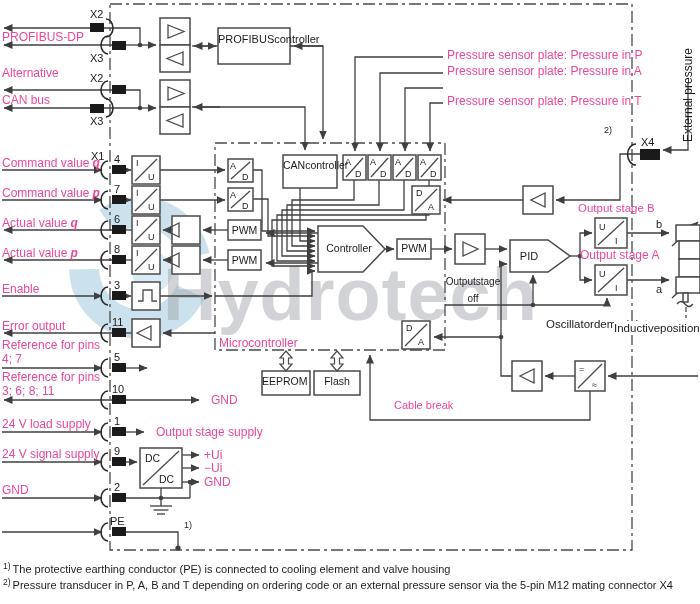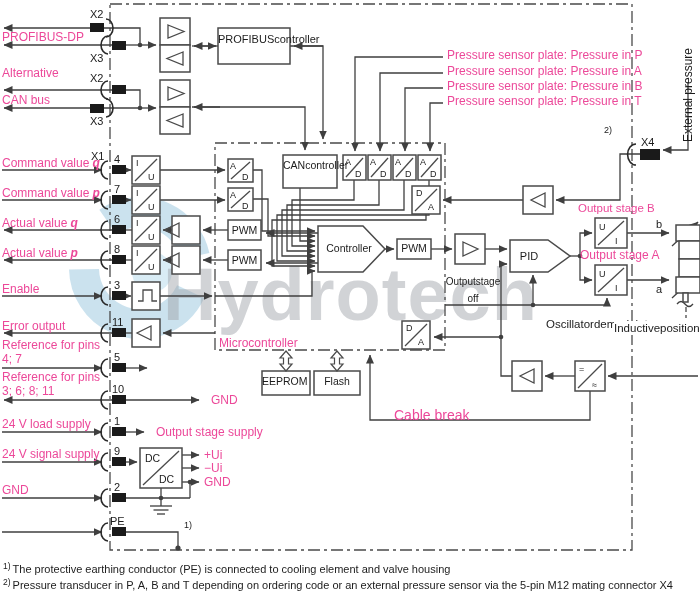--- a/index.html
+++ b/index.html
@@ -376,21 +376,20 @@
   <div class="lbl" style="left:2px;top:370px;z-index:2">
       <span class="ln">Reference for pins</span>
       <span class="ln">3; 6; 8; 11</span>
     </div>
   <div class="lbl" style="left:2px;top:417px;z-index:2">24 V load supply</div>
   <div class="lbl" style="left:2px;top:447px;z-index:2">24 V signal supply</div>
   <div class="lbl" style="left:2px;top:483px;z-index:2">GND</div>
 
   <div class="lbl" style="left:447px;top:48px;z-index:2">Pressure sensor plate: Pressure in P</div>
   <div class="lbl" style="left:447px;top:64px;z-index:2">Pressure sensor plate: Pressure in A</div>
-  <div class="lbl" style="left:447px;top:79px;z-index:2">Pressure sensor plate: Pressure in B</div>
   <div class="lbl" style="left:447px;top:94px;z-index:2">Pressure sensor plate: Pressure in T</div>
 
   <div class="boxlbl" style="left:218px;top:32px;width:71px;font-size:11px;line-height:14px;z-index:2"><span class="ln">PROFIBUS</span><span class="ln">controller</span></div>
   <div class="boxlbl" style="left:283px;top:159px;width:40px;z-index:2"><span class="ln">CAN</span><span class="ln">controller</span></div>
   <div class="boxlbl" style="left:228px;top:224px;width:33px;z-index:2">PWM</div>
   <div class="boxlbl" style="left:228px;top:254px;width:33px;z-index:2">PWM</div>
   <div class="boxlbl" style="left:397px;top:242px;width:34px;z-index:2">PWM</div>
   <div class="boxlbl" style="left:318px;top:242px;width:62px;z-index:2">Controller</div>
   <div class="boxlbl" style="left:508px;top:250px;width:42px;font-size:11px;z-index:2">PID</div>
   <div class="lbl" style="left:219px;top:336px;z-index:2">Microcontroller</div>
@@ -402,18 +401,18 @@
   <div class="lbl" style="left:204px;top:448px;z-index:2">+Ui</div>
   <div class="lbl" style="left:204px;top:461px;z-index:2">−Ui</div>
   <div class="lbl" style="left:204px;top:475px;z-index:2">GND</div>
 
   <div class="lbl" style="left:578px;top:201px;font-size:11.5px;z-index:2">Output stage B</div>
   <div class="lbl" style="left:580px;top:248px;font-size:12px;z-index:2">Output stage A</div>
 
   <div class="boxlbl" style="left:440px;top:273px;width:66px;font-size:10px;line-height:17px;z-index:2"><span class="ln">Output</span><span class="ln">stage off</span></div>
   <div class="boxlbl" style="left:546px;top:317px;width:92px;font-size:11.5px;line-height:14px;z-index:2"><span class="ln">Oscillator</span><span class="ln">demodulator</span></div>
   <div class="boxlbl" style="left:614px;top:321px;width:84px;font-size:11.5px;line-height:14px;background:#fff;z-index:2"><span class="ln">Inductive</span><span class="ln">positional</span></div>
-  <div class="lbl" style="left:394px;top:408px;font-size:14px;z-index:2">Cable break</div>
+  <div class="lbl" style="left:394px;top:398px;font-size:11px;z-index:2">Cable break</div>
 
   <div class="foot" style="top:563px;z-index:2"><span class="sup">1)</span><span>The protective earthing conductor (PE) is connected to cooling element and valve housing</span></div>
   <div class="foot" style="top:579px;z-index:2"><span class="sup">2)</span><span>Pressure transducer in P, A, B and T depending on ordering code or an external pressure sensor via the 5-pin M12 mating connector X4</span></div>
 
 </div>
 
 </body></html>

